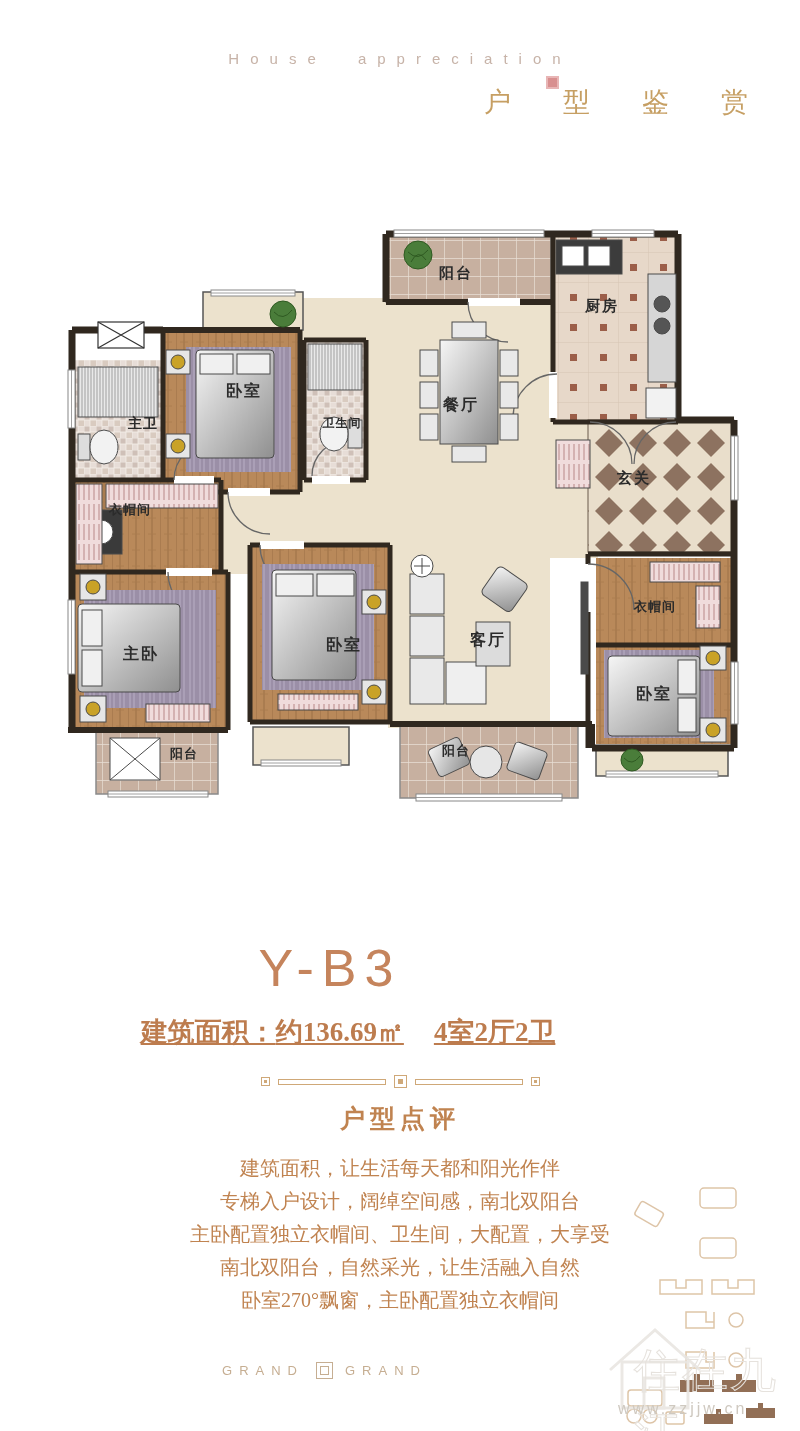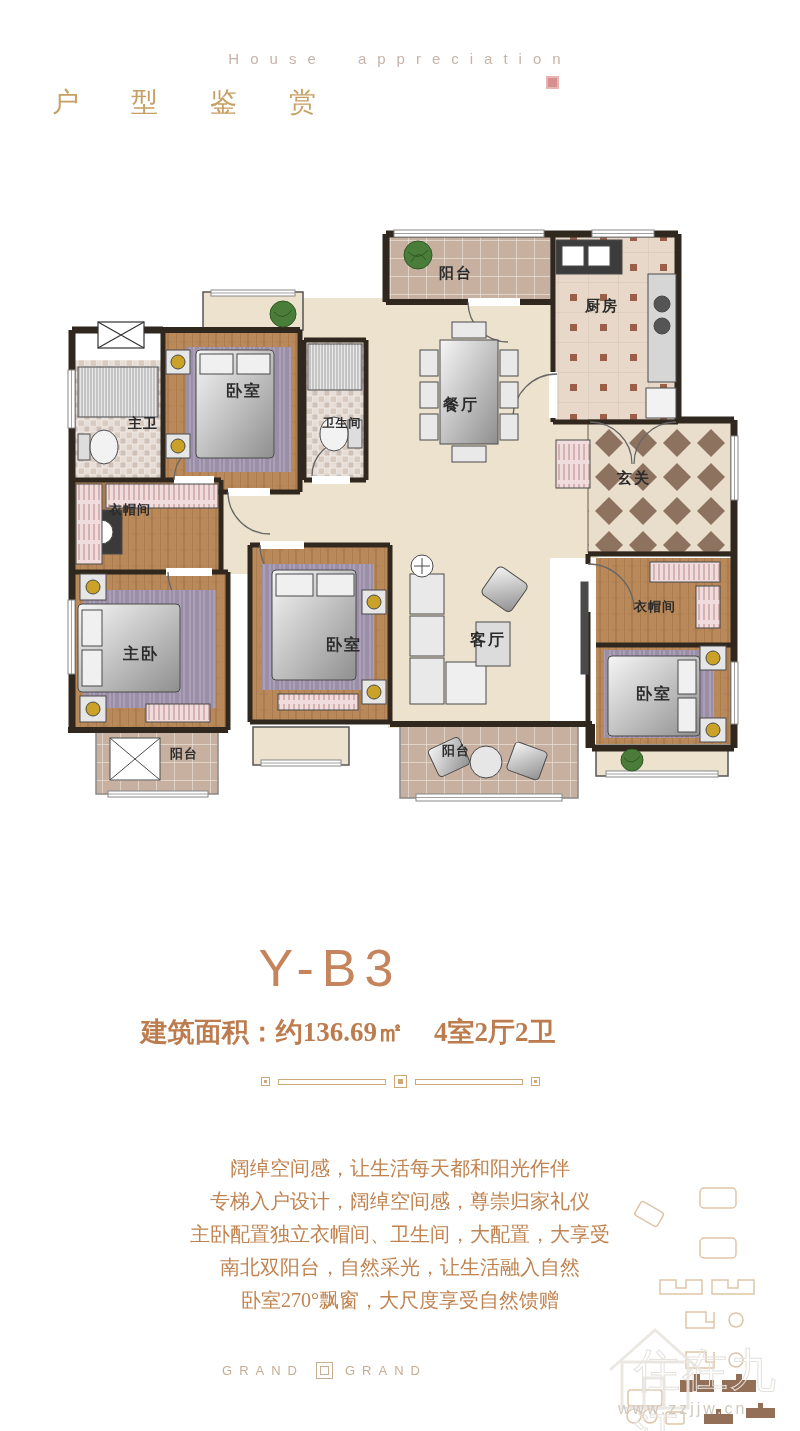--- a/index.html
+++ b/index.html
@@ -1,34 +1,34 @@
 <!DOCTYPE html>
 <html><head>
 <meta charset="utf-8">
 <style>
   html,body{margin:0;padding:0;background:#ffffff;}
   .page{position:relative;width:800px;height:1431px;background:#fff;overflow:hidden;
         font-family:"Liberation Sans",sans-serif;border-radius:13px;}
   
   .header-en{position:absolute;top:50px;left:0;width:800px;text-align:center;
              font-size:15px;letter-spacing:11px;word-spacing:16px;color:#c7b3a8;}
-  .header-cn{position:absolute;top:84px;left:0;width:800px;text-align:left;
+  .header-cn{position:absolute;top:84px;left:0;width:800px;text-align:right;
              font-size:27px;color:#c69f63;letter-spacing:52px;text-indent:52px;
              font-family:"Liberation Serif",serif;}
   .title-seal{position:absolute;top:76px;left:546px;width:13px;height:13px;
               background:#d88f8f;box-shadow:inset 0 0 0 2px #e8b5b5;}
   
   .plan{position:absolute;top:222px;left:48px;width:704px;height:590px;}
   .room-label{font-family:"Liberation Sans",sans-serif;font-weight:bold;fill:#2b2b2b;}
   
   .unit-name{position:absolute;top:938px;left:0;width:660px;text-align:center;
              font-size:52px;letter-spacing:8px;color:#c5845c;font-weight:400;}
   .unit-area{position:absolute;top:1014px;left:0;width:696px;text-align:center;
              font-size:27px;color:#bd7c4e;font-weight:bold;
-             font-family:"Liberation Serif",serif;}
+             font-family:"Liberation Serif",serif;text-decoration:underline;}
   .unit-area .gap{display:inline-block;width:30px;}
   
   .divider{position:absolute;top:1075px;left:0;width:800px;display:flex;
            justify-content:center;align-items:center;gap:8px;}
   .divider .sq{width:9px;height:9px;border:1px solid #cfa878;box-sizing:border-box;
                box-shadow:inset 0 0 0 2px #fff, inset 0 0 0 4px #cfa878;}
   .divider .bar{width:108px;height:6px;border:1px solid #cfa878;box-sizing:border-box;}
   .divider .center{width:13px;height:13px;border:1px solid #cfa878;box-sizing:border-box;
                    display:flex;align-items:center;justify-content:center;}
   .divider .center i{display:block;width:5px;height:5px;background:#cfa878;}
@@ -324,27 +324,28 @@
   <div class="divider">
     <span class="sq"></span>
     <span class="bar"></span>
     <span class="center">
         <i></i>
       </span>
     <span class="bar"></span>
     <span class="sq"></span>
   </div>
 
+  <div class="review-heading">户型点评</div>
 
   <div class="review-lines">
-    <p>阔绰空间感，让生活每天都和阳光作伴</p>
-    <p>专梯入户设计，阔绰空间感，尊崇归家礼仪</p>
+    <p>建筑面积，让生活每天都和阳光作伴</p>
+    <p>专梯入户设计，阔绰空间感，南北双阳台</p>
     <p>主卧配置独立衣帽间、卫生间，大配置，大享受</p>
     <p>南北双阳台，自然采光，让生活融入自然</p>
-    <p>卧室270°飘窗，大尺度享受自然馈赠</p>
+    <p>卧室270°飘窗，主卧配置独立衣帽间</p>
   </div>
 
   <div class="brand">
     <span>GRAND</span>
     <span class="brand-seal">
         <i></i>
       </span>
     <span>GRAND</span>
   </div>
 

